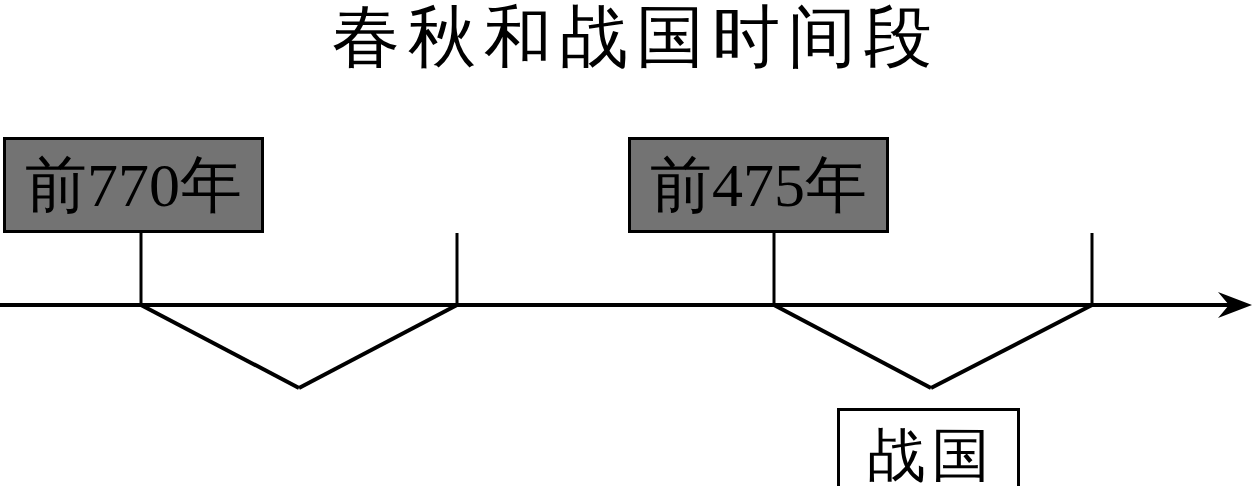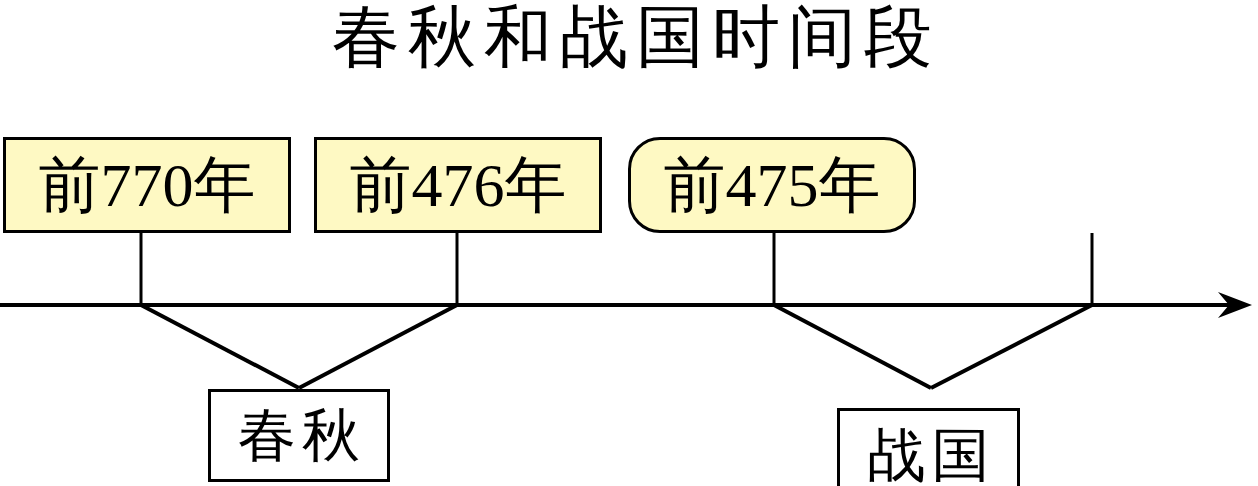--- a/index.html
+++ b/index.html
@@ -24,34 +24,34 @@
     text-align: center;
     font-size: 68px;
     letter-spacing: 8px;
     padding-left: 14px;
     box-sizing: border-box;
     white-space: nowrap;
   }
   .date-box {
     position: absolute;
     top: 137px;
-    width: 288px;
+    width: 261px;
     height: 96px;
     border: 3px solid #000000;
     box-sizing: border-box;
     display: flex;
     align-items: center;
     justify-content: center;
     font-size: 62px;
     white-space: nowrap;
-    background: #fef9c3;
+    background: #737373;
   }
   .date-box.b1 { left: 3px; }
   .date-box.b2 { left: 314px; }
-  .date-box.b3 { left: 628px; border-radius: 32px; }
+  .date-box.b3 { left: 628px; }
   .date-box.b4 { left: 942px; }
   .period-box {
     position: absolute;
     border: 3px solid #000000;
     box-sizing: border-box;
     display: flex;
     align-items: center;
     justify-content: center;
     font-size: 58px;
     letter-spacing: 6px;
@@ -101,27 +101,21 @@
 
     <line x1="774" y1="305" x2="931" y2="388" stroke="#000000" stroke-width="4"></line>
     <line x1="1092" y1="305" x2="931" y2="388" stroke="#000000" stroke-width="4"></line>
   </svg>
 
   <div class="title">春秋和战国时间段</div>
 
   <div class="date-box b1">
     <span>前770年</span>
   </div>
-  <div class="date-box b2">
-    <span>前476年</span>
-  </div>
   <div class="date-box b3">
     <span>前475年</span>
   </div>
 
-  <div class="period-box spring-autumn">
-    <span>春秋</span>
-  </div>
   <div class="period-box warring-states">
     <span>战国</span>
   </div>
 
 </div>
 
 </body></html>

